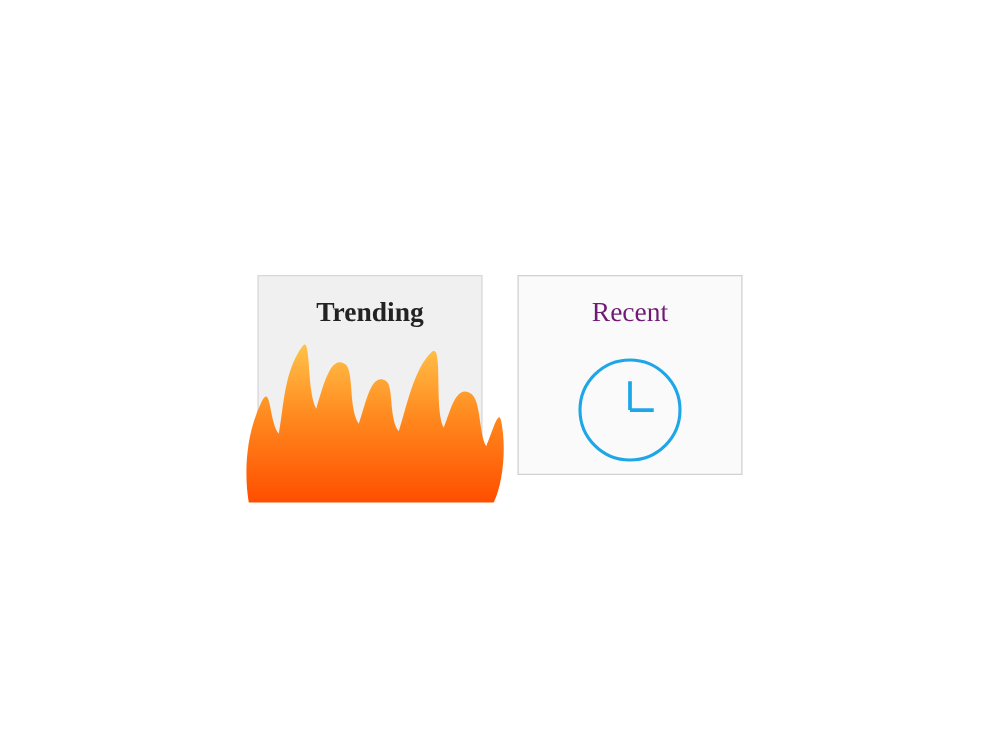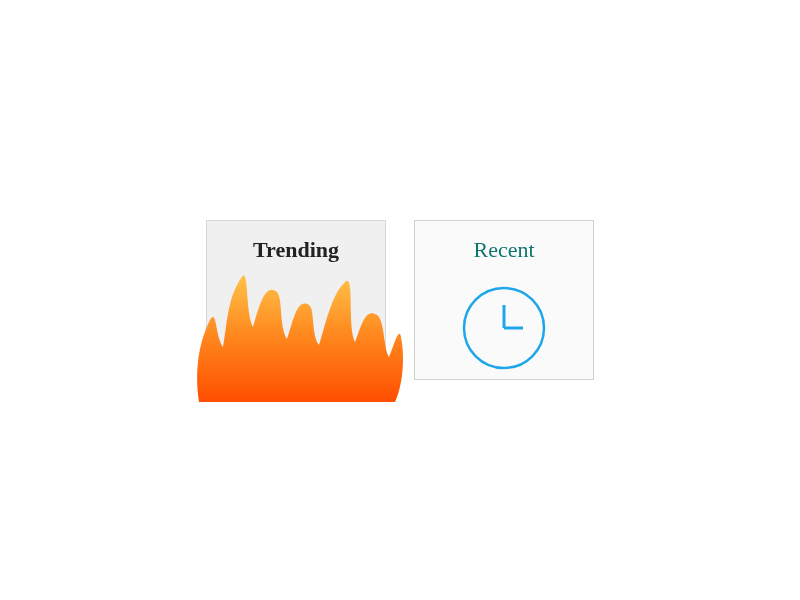--- a/index.html
+++ b/index.html
@@ -33,21 +33,21 @@
       border: 1px solid #d8d8d8;
       background: #f0f0f0;
       overflow: visible;
     }
     .tile-trending .tile-label {
       color: #222;
       font-weight: bold;
     }
     .tile-label {
       font-size: 22px;
-      color: #0f766e;
+      color: #701a75;
       font-family: Georgia, serif;
     }
     .flame-wrapper {
       position: absolute;
       bottom: -28px;
       left: -20px;
       width: 220px;
       height: 180px;
       pointer-events: none;
     }

